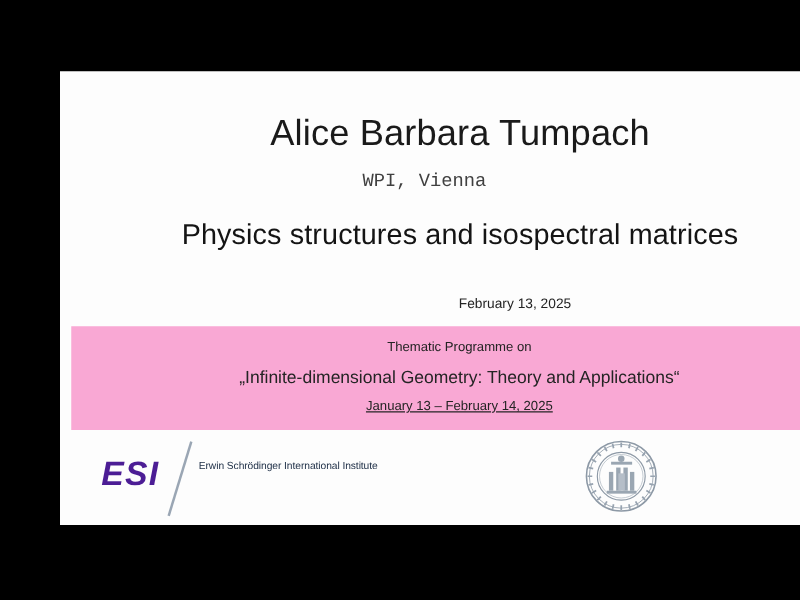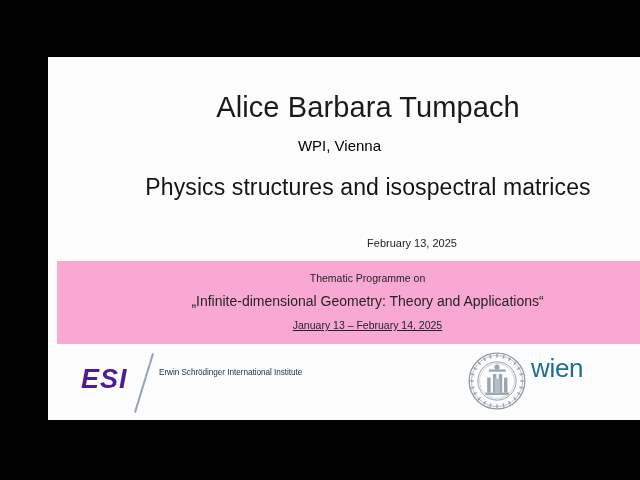--- a/index.html
+++ b/index.html
@@ -60,22 +60,23 @@
     white-space: nowrap;
   }
   .speaker-affil {
     position: absolute;
     left: 0;
     top: 80px;
     width: 583px;
     text-align: center;
     font-size: 15px;
     font-weight: 400;
-    color: #000000;
-    white-space: nowrap;
+    color: #404040;
+    white-space: nowrap;
+    font-family: Liberation Mono, monospace;
   }
   .talk-title {
     position: absolute;
     left: 0;
     top: 117px;
     width: 640px;
     text-align: center;
     font-size: 23px;
     font-weight: 400;
     color: #141414;
@@ -252,21 +253,20 @@
           <rect x="43" y="38" width="6" height="32"></rect>
           <rect x="53" y="38" width="6" height="32"></rect>
           <rect x="62" y="44" width="6" height="26"></rect>
           <rect x="30" y="70" width="41" height="4"></rect>
           <rect x="36" y="30" width="29" height="4"></rect>
           <circle cx="50" cy="26" r="4.5"></circle>
           <rect x="46" y="46" width="9" height="24" fill="#b5bec8"></rect>
         </g>
       </svg>
       <div id="univie-wordmark">
-        <div>wien</div>
       </div>
     </div>
 
   </div>
 
   <div id="letterbox-bottom"></div>
 
 </div>
 
 </body></html>

